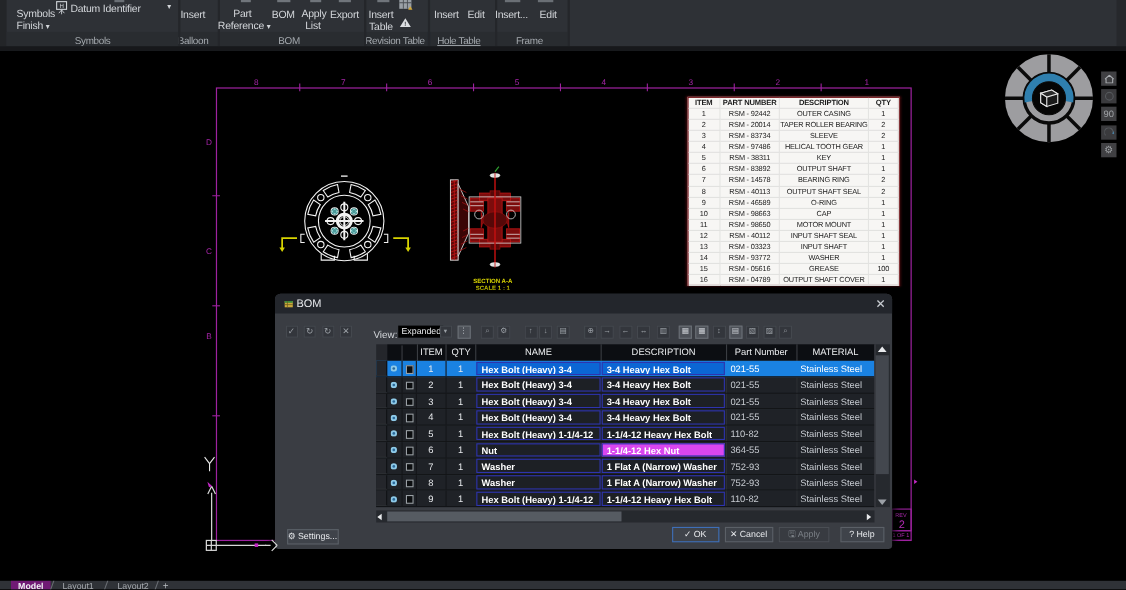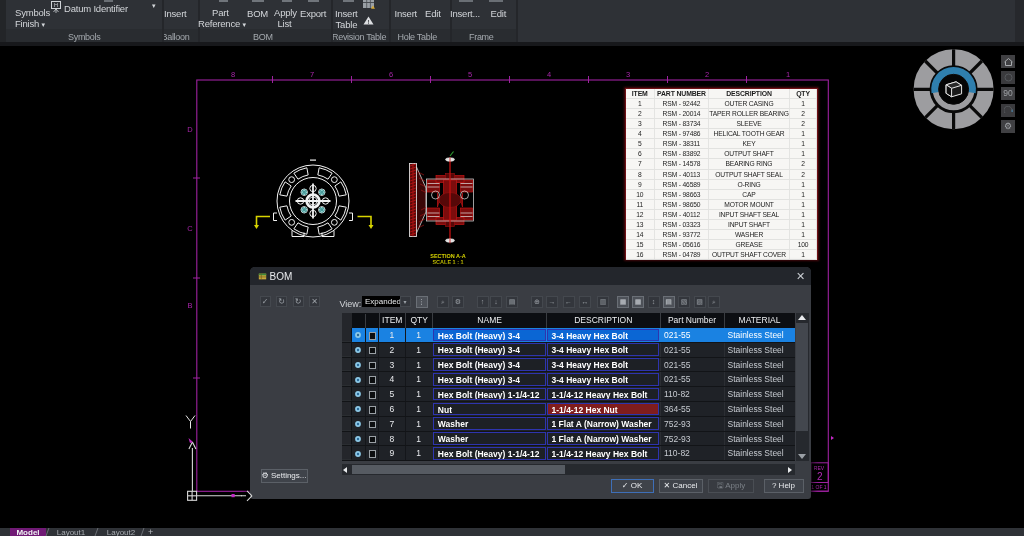--- a/index.html
+++ b/index.html
@@ -41,21 +41,21 @@
   <div class="grp" style="left:6px;width:156px;"></div>
   <div class="grp" style="left:164px;width:34px;"></div>
   <div class="grp" style="left:200px;width:131px;"></div>
   <div class="grp" style="left:333px;width:56px;"></div>
   <div class="grp" style="left:391px;width:59px;"></div>
   <div class="grp" style="left:452px;width:64px;"></div>
   <div class="lbl" style="left:68px;">Symbols</div>
   <div class="lbl" style="left:161.5px;">Balloon</div>
   <div class="lbl" style="left:253px;">BOM</div>
   <div class="lbl" style="left:332px;">Revision Table</div>
-  <div class="lbl" style="left:397.5px;">Hole Table</div>
+  <div class="lbl" style="left:397.5px;text-decoration:underline;">Hole Table</div>
   <div class="lbl" style="left:469px;">Frame</div>
   <div class="sep" style="left:162px;"></div>
   <div class="sep" style="left:198px;"></div>
   <div class="sep" style="left:331px;"></div>
   <div class="sep" style="left:389px;"></div>
   <div class="sep" style="left:450px;"></div>
   <div class="sep" style="left:516px;"></div>
   <div class="itm" style="left:15px;top:7px;">Symbols</div>
   <div class="itm" style="left:15px;top:18px;">Finish <span style="font-size:7px;">▾</span></div>
   <div class="itm" style="left:64px;top:3px;">Datum Identifier</div>
@@ -308,21 +308,21 @@
     <circle cx="0" cy="0" r="15" fill="#050505" stroke="#0a0a0a" stroke-width="1"></circle>
 
     <g stroke="#e8e8e8" stroke-width="1" fill="#1a1a1a">
       <path d="M -7.5 -4.5 L 2.5 -7.5 L 8 -4 L 8 4.5 L -2 7.5 L -7.5 4 Z"></path>
       <path d="M -7.5 -4.5 L 2.5 -7.5 L 8 -4 L -2 -1 Z" fill="#2a2a2a"></path>
       <path d="M -7.5 -4.5 L -2 -1 L -2 7.5 L -7.5 4 Z" fill="#101010"></path>
     </g>
   </g>
 </svg>
 
-<div class="abs" style="left:1001px;top:55px;width:14px;height:80px;">
+<div class="abs" style="left:1001px;top:65px;width:14px;height:80px;">
   <div class="abs" style="left:0;top:0;width:14px;height:13px;background:#404043;"></div>
   <div class="abs" style="left:0;top:15.5px;width:14px;height:13px;background:#3a3a3d;"></div>
   <div class="abs" style="left:0;top:32px;width:14px;height:13px;background:#404043;color:#9fa2a6;font-size:8.5px;text-align:center;line-height:13px;">90</div>
   <div class="abs" style="left:0;top:48.5px;width:14px;height:13px;background:#3a3a3d;"></div>
   <div class="abs" style="left:0;top:65px;width:14px;height:13px;background:#404043;color:#9fa2a6;font-size:9px;text-align:center;line-height:13px;">⚙</div>
   <svg class="abs" style="left:3px;top:3px;" width="9" height="8" viewBox="0 0 9 8">
       <path d="M 0.5 4 L 4.5 0.5 L 8.5 4 M 1.5 3.5 L 1.5 7.5 L 7.5 7.5 L 7.5 3.5" fill="none" stroke="#a8abaf" stroke-width="1"></path>
     </svg>
   <svg class="abs" style="left:3px;top:18px;" width="9" height="9" viewBox="0 0 9 9">
       <circle cx="4.5" cy="4.5" r="3.5" fill="none" stroke="#55585c" stroke-width="1"></circle>
@@ -568,21 +568,21 @@
       <div class="gr" style="top:89px;width:453px;background:#1f2227;border-bottom:1px solid #121417;box-sizing:border-box;">
         <div class="gc" style="left:0;width:10px;background:#24262b;border-right:1px solid #101215;border-bottom:1px solid #2a2d31;"></div>
         <svg class="abs" style="left:13.5px;top:4.2px;" width="6" height="6">
           <circle cx="3" cy="3" r="2.9" fill="#8ecae8"></circle>
           <circle cx="3" cy="3" r="1.2" fill="#2a6a9a"></circle>
         </svg>
         <div class="abs" style="left:27px;top:4px;width:5.5px;height:5.5px;background:#0c0e10;border:1px solid #9aa0a5;"></div>
         <div class="gc ct" style="left:37px;width:26.5px;">6</div>
         <div class="gc ct" style="left:63.5px;width:27.3px;">1</div>
         <div class="ed" style="left:91.3px;width:113.2px;background:#1d2025;">Nut</div>
-        <div class="ed" style="left:205px;width:112.5px;background:#7f1d1d;">1-1/4-12 Hex Nut</div>
+        <div class="ed" style="left:205px;width:112.5px;background:#d946ef;">1-1/4-12 Hex Nut</div>
         <div class="gc lt8" style="left:318.5px;width:63.5px;">364-55</div>
         <div class="gc lt8" style="left:382px;width:71px;">Stainless Steel</div>
         <div class="gc" style="left:23px;width:1px;background:#14161a;"></div>
         <div class="gc" style="left:36.5px;width:1px;background:#14161a;"></div>
         <div class="gc" style="left:63.5px;width:1px;background:#14161a;"></div>
         <div class="gc" style="left:318px;width:1px;background:#2b2e33;"></div>
         <div class="gc" style="left:382px;width:1px;background:#2b2e33;"></div>
       </div>
       <div class="gr" style="top:103.80000000000001px;width:453px;background:#1f2227;border-bottom:1px solid #121417;box-sizing:border-box;">
         <div class="gc" style="left:0;width:10px;background:#24262b;border-right:1px solid #101215;border-bottom:1px solid #2a2d31;"></div>
@@ -644,21 +644,21 @@
       <div class="abs" style="left:453px;top:0;width:14px;height:148px;background:#26292e;border-left:1px solid #3a3d43;box-sizing:border-box;"></div>
       <div class="abs" style="left:456px;top:2px;width:0;height:0;border-left:4px solid transparent;border-right:4px solid transparent;border-bottom:5px solid #e8eaec;"></div>
       <div class="abs" style="left:454.5px;top:10px;width:11.5px;height:108px;background:#43474e;"></div>
       <div class="abs" style="left:456px;top:141px;width:0;height:0;border-left:4px solid transparent;border-right:4px solid transparent;border-top:5px solid #9ba0a6;"></div>
       <div class="abs" style="left:0;top:151px;width:453px;height:10.5px;background:#26292e;"></div>
       <div class="abs" style="left:1px;top:153.5px;width:0;height:0;border-top:3px solid transparent;border-bottom:3px solid transparent;border-right:4px solid #e8eaec;"></div>
       <div class="abs" style="left:10px;top:152px;width:213px;height:8.5px;background:#565b62;"></div>
       <div class="abs" style="left:446px;top:153.5px;width:0;height:0;border-top:3px solid transparent;border-bottom:3px solid transparent;border-left:4px solid #e8eaec;"></div>
     </div>
 
-  <div class="btn" style="left:10.5px;top:202px;width:47px;">⚙ Settings...</div>
+  <div class="btn" style="left:10.5px;top:214px;width:47px;">⚙ Settings...</div>
   <div class="btn" style="left:360.5px;top:211.5px;width:43px;border-color:#3e6fb8;">✓ OK</div>
   <div class="btn" style="left:408.5px;top:211.5px;width:44px;">✕ Cancel</div>
   <div class="btn" style="left:458px;top:211.5px;width:46px;background:#383b41;border-color:#4a4e54;color:#7b8087;">🖫 Apply</div>
   <div class="btn" style="left:513.5px;top:211.5px;width:40px;">? Help</div>
 <div class="tb2" style="left:9.5px;top:29px;width:11px;height:11px;line-height:10px;font-size:8px;">✓</div>
     <div class="tb2" style="left:26px;top:29px;width:11px;height:11px;line-height:10px;font-size:8px;">↻</div>
     <div class="tb2" style="left:42.5px;top:29px;width:11px;height:11px;line-height:10px;font-size:8px;">↻</div>
     <div class="tb2" style="left:59px;top:29px;width:11px;height:11px;line-height:10px;font-size:8px;">✕</div>
     <div class="abs" style="left:89.5px;top:31.5px;font-size:9px;color:#d2d5d9;">View:</div>
     <div class="abs" style="left:112px;top:28.5px;width:37.5px;height:11px;background:#000;color:#e8eaec;font-size:8px;line-height:11px;padding-left:3px;">Expanded</div>

